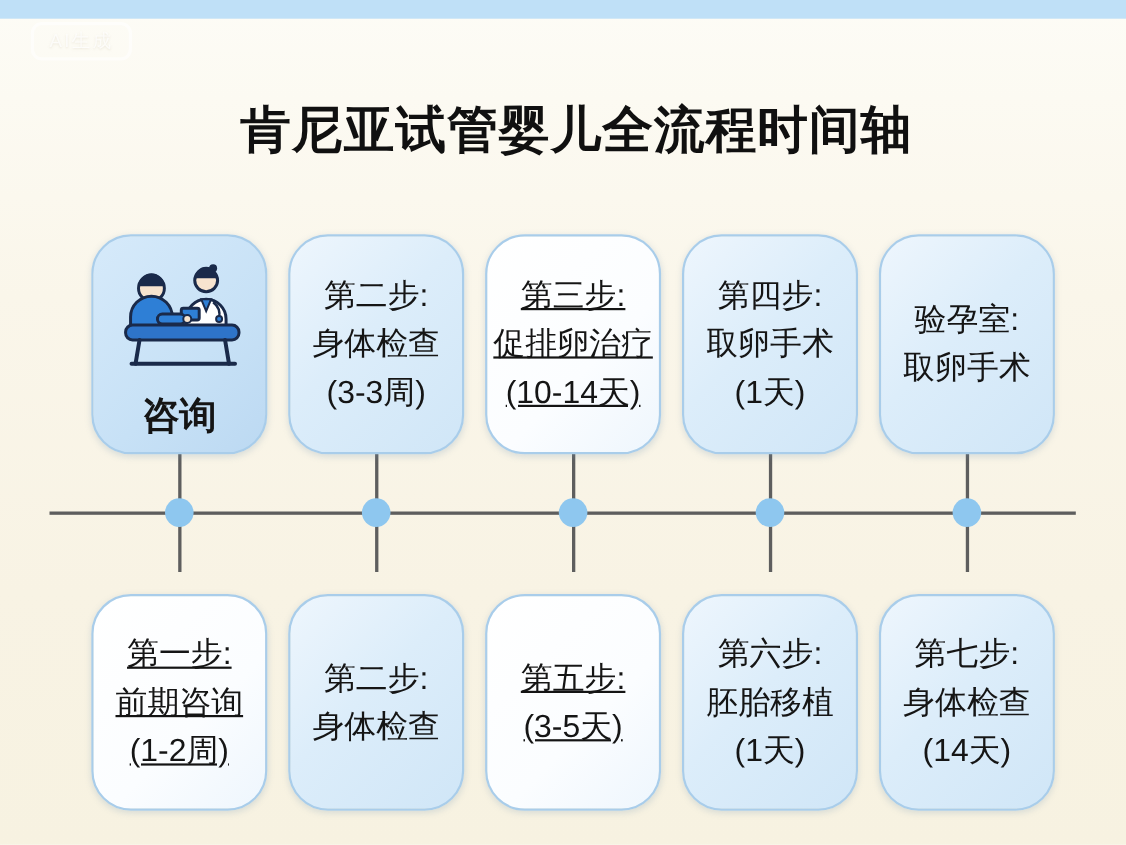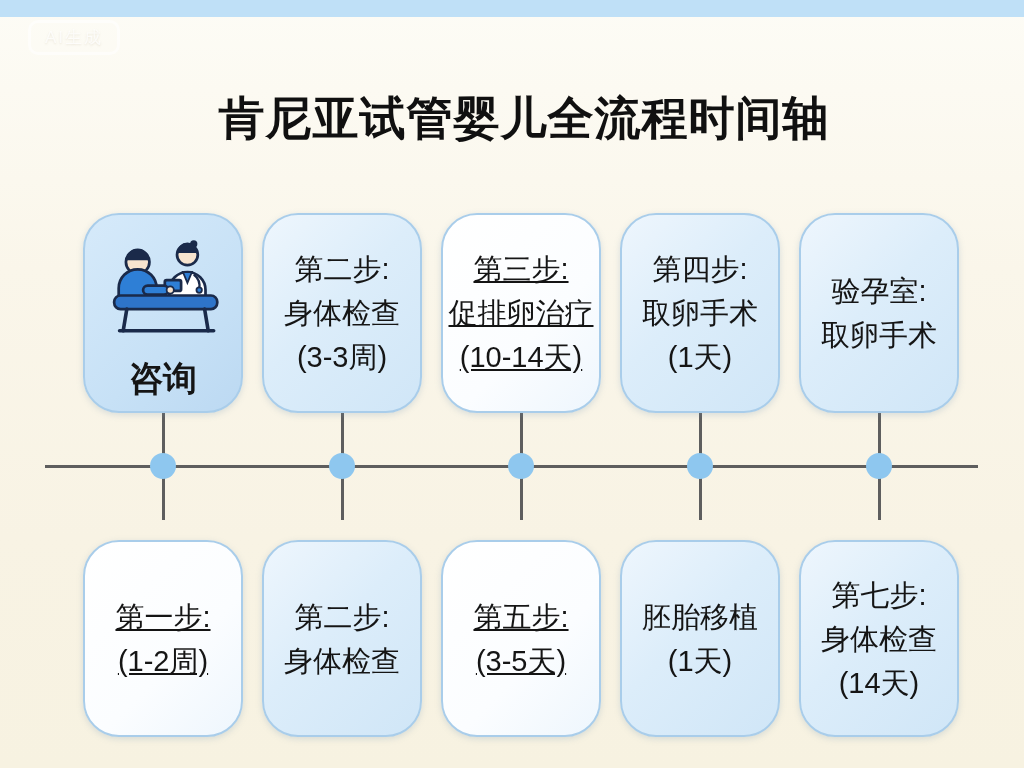--- a/index.html
+++ b/index.html
@@ -97,20 +97,21 @@
 
           <rect x="16" y="68" width="114" height="15" rx="7" fill="#2e74c9" stroke="#1a2a4a" stroke-width="3"></rect>
           <path d="M30,83 l-4,24 M116,83 l4,24" stroke="#1a2a4a" stroke-width="4" stroke-linecap="round"></path>
           <path d="M22,107 h104" stroke="#1a2a4a" stroke-width="4" stroke-linecap="round"></path>
         </svg>
       </div>
       <div class="icon-label">咨询</div>
     </div>
     <div class="card card-bottom fill-white">
       <div class="ln">第一步:</div>
+      <div class="ln">前期咨询</div>
       <div class="ln">(1-2周)</div>
     </div>
   </div>
 
   <div class="col" style="left:262px">
     <div class="v-line"></div>
     <div class="dot"></div>
     <div class="card card-top fill-blue">
       <div class="ln">第二步:</div>
       <div class="ln">身体检查</div>
@@ -138,20 +139,21 @@
 
   <div class="col" style="left:620px">
     <div class="v-line"></div>
     <div class="dot"></div>
     <div class="card card-top fill-blue">
       <div class="ln">第四步:</div>
       <div class="ln">取卵手术</div>
       <div class="ln">(1天)</div>
     </div>
     <div class="card card-bottom fill-blue">
+      <div class="ln">第六步:</div>
       <div class="ln">胚胎移植</div>
       <div class="ln">(1天)</div>
     </div>
   </div>
 
   <div class="col" style="left:799px">
     <div class="v-line"></div>
     <div class="dot"></div>
     <div class="card card-top fill-blue">
       <div class="ln">验孕室:</div>

